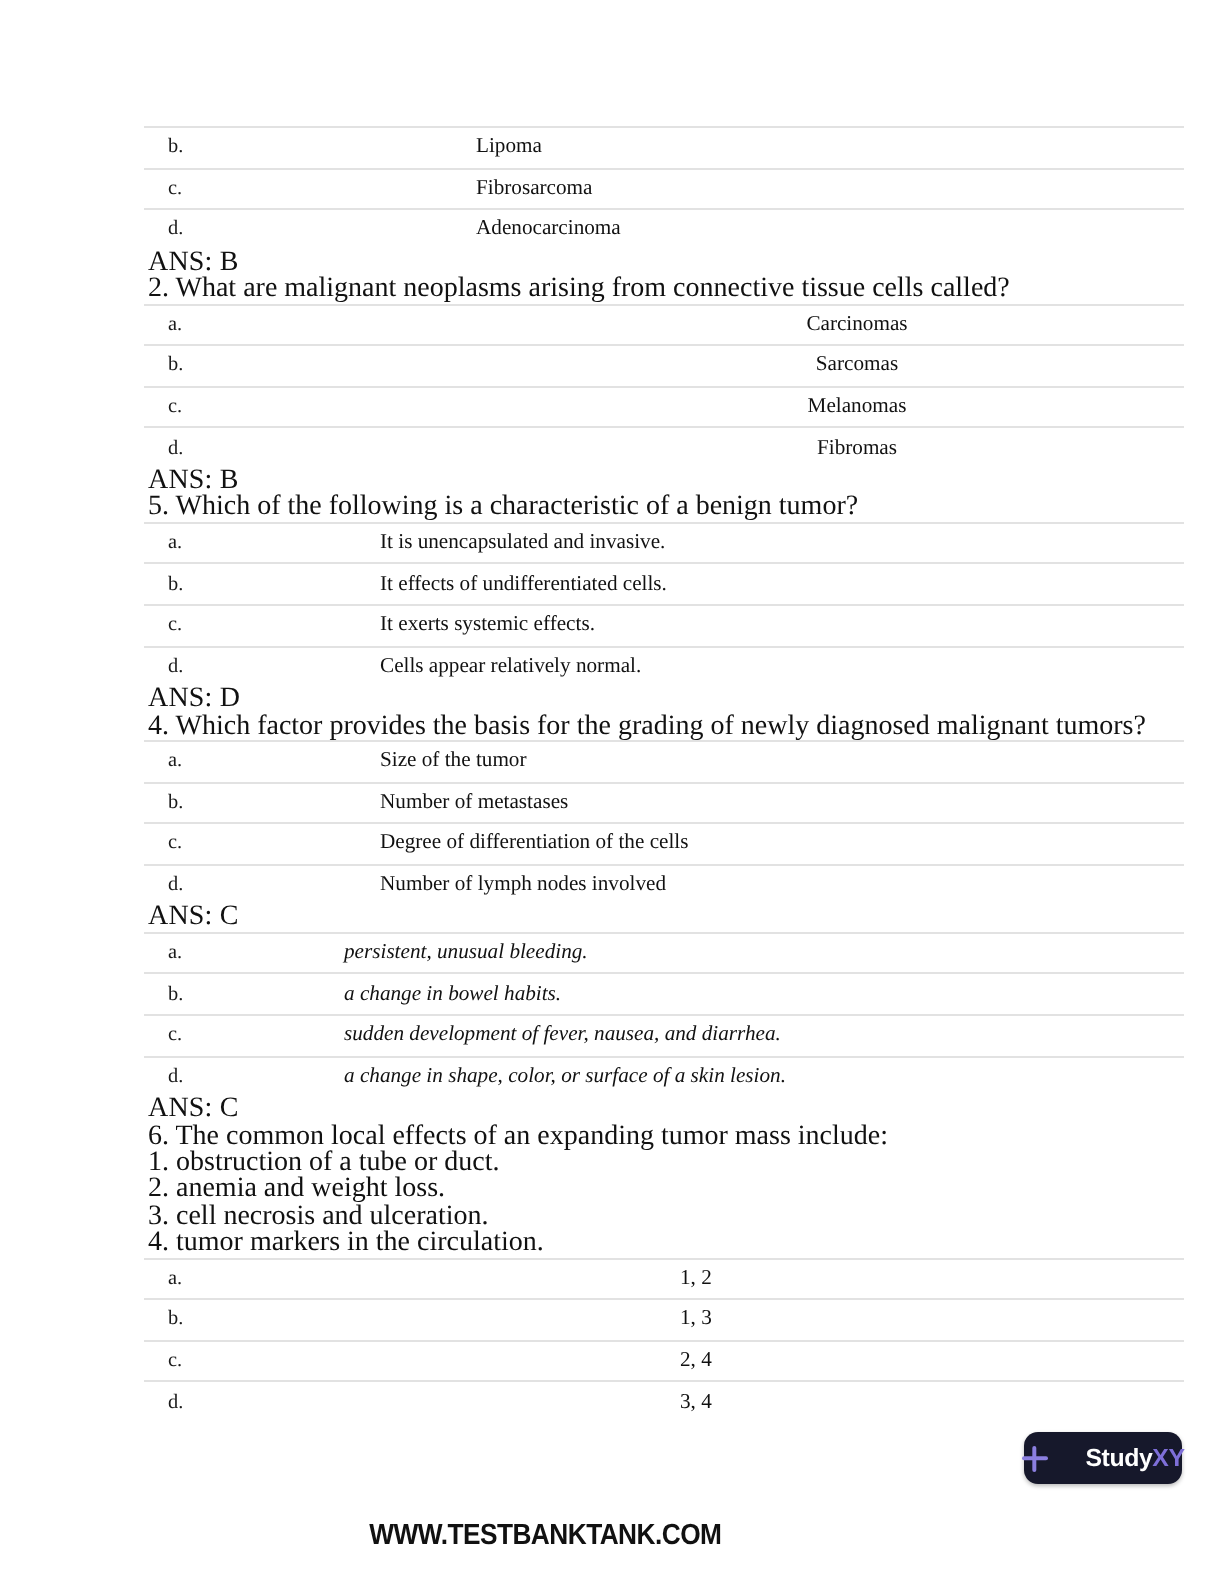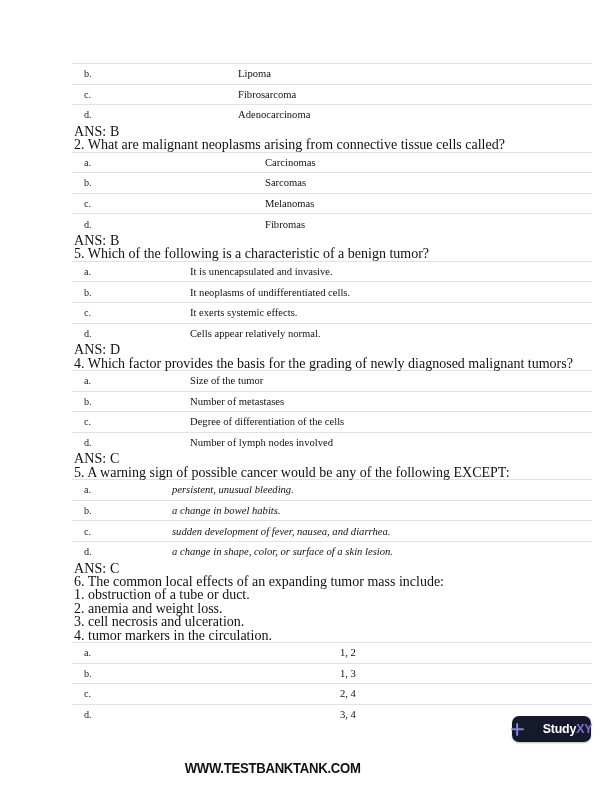--- a/index.html
+++ b/index.html
@@ -64,21 +64,21 @@
     color: #1a1a1a;
     padding-left: 12px !important;
   }
   .opt-text {
     font-size: 10.6px;
     color: #111111;
   }
 
   
   .indent-q1 .opt-text { padding-left: 128px !important; }
-  .indent-q2 .opt-text { padding-left: 155px !important; }
+  .indent-q2 .opt-text { padding-left: 155px !important; text-align: center; }
   .indent-q3 .opt-text { padding-left:  80px !important; }
   .indent-q4 .opt-text { padding-left:  80px !important; }
   .indent-q5 .opt-text { padding-left:  62px !important; font-style: italic; }
   .indent-q6 .opt-text { padding-left: 230px !important; }
 
   .block { margin: 0; }
   .block + .block { margin-top: 0; }
 
   
   .logo-badge {
@@ -198,21 +198,21 @@
       <div class="ans block">ANS: B</div>
       <div class="stem block">5. Which of the following is a characteristic of a benign tumor?</div>
       <table class="opt-table block indent-q3">
         <tbody>
           <tr class="opt-row">
             <td class="opt-letter">a.</td>
             <td class="opt-text">It is unencapsulated and invasive.</td>
           </tr>
           <tr class="opt-row">
             <td class="opt-letter">b.</td>
-            <td class="opt-text">It neoplasms of undifferentiated cells.</td>
+            <td class="opt-text">It effects of undifferentiated cells.</td>
           </tr>
           <tr class="opt-row">
             <td class="opt-letter">c.</td>
             <td class="opt-text">It exerts systemic effects.</td>
           </tr>
           <tr class="opt-row">
             <td class="opt-letter">d.</td>
             <td class="opt-text">Cells appear relatively normal.</td>
           </tr>
         </tbody>
@@ -233,21 +233,20 @@
             <td class="opt-letter">c.</td>
             <td class="opt-text">Degree of differentiation of the cells</td>
           </tr>
           <tr class="opt-row">
             <td class="opt-letter">d.</td>
             <td class="opt-text">Number of lymph nodes involved</td>
           </tr>
         </tbody>
       </table>
       <div class="ans block">ANS: C</div>
-      <div class="stem block">5. A warning sign of possible cancer would be any of the following EXCEPT:</div>
       <table class="opt-table block indent-q5">
         <tbody>
           <tr class="opt-row">
             <td class="opt-letter">a.</td>
             <td class="opt-text">persistent, unusual bleeding.</td>
           </tr>
           <tr class="opt-row">
             <td class="opt-letter">b.</td>
             <td class="opt-text">a change in bowel habits.</td>
           </tr>

